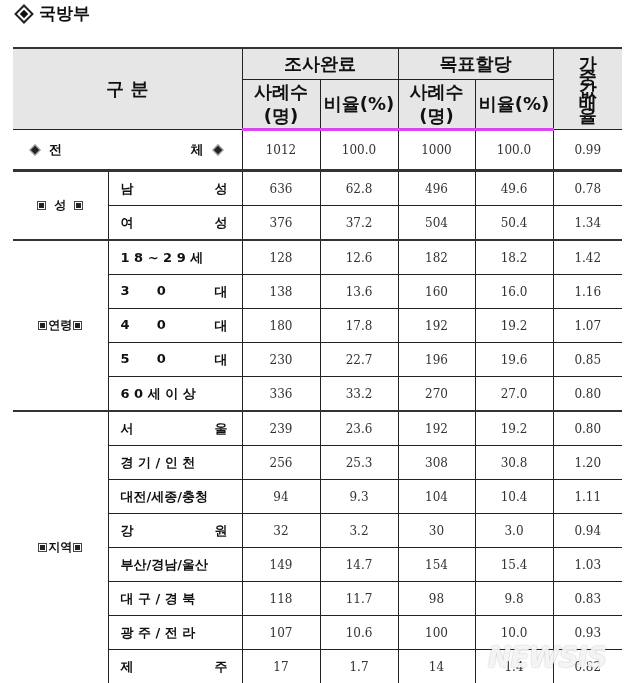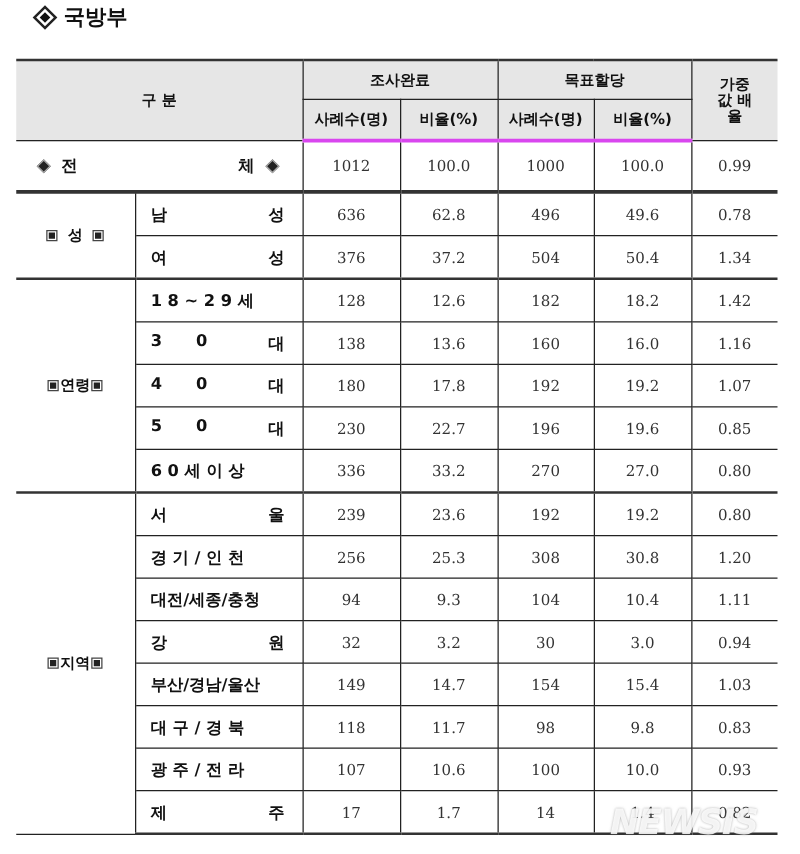--- a/index.html
+++ b/index.html
@@ -1,22 +1,22 @@
 <!DOCTYPE html>
 <html><head>
   <meta charset="utf-8">
   <style>
     html, body { margin: 0; padding: 0; background: #ffffff; }
     body { width: 640px; height: 683px; position: relative; overflow: hidden; font-family: "DejaVu Sans", sans-serif; color: #111; }
-    .title { position: absolute; left: 26px; top: 2px; font-size: 17px; font-weight: bold; display: flex; align-items: center; gap: 8px; letter-spacing: 0px; }
+    .title { position: absolute; left: 14px; top: 2px; font-size: 17px; font-weight: bold; display: flex; align-items: center; gap: 8px; letter-spacing: 0px; }
     .title .diamond { width: 10px; height: 10px; border: 2px solid #222; transform: rotate(45deg); background: #fff; position: relative; display: inline-block; margin-left: 3px; }
     .title .diamond::after { content: ""; position: absolute; left: 2px; top: 2px; width: 6px; height: 6px; background: #111; }
     table { position: absolute; left: 13px; top: 47px; width: 609px; border-collapse: collapse; table-layout: fixed; font-size: 12px; }
     td, th { border: 1px solid #222; text-align: center; padding: 0; height: 33px; }
-    th { background: #e6e6e6; font-weight: bold; font-size: 12px; }
+    th { background: #e6e6e6; font-weight: bold; font-size: 18px; }
     th.top { height: 30px; }
     th.sub { height: 31px; }
     tr.head-top th { border-top: 2px solid #333; }
     tr.head-sub th { border-bottom: 3px solid #d946ef; }
     td.num { font-family: "DejaVu Serif", serif; font-size: 12px; color: #333; }
     td.group { font-weight: bold; font-size: 12px; border-left: none; }
     td.sub-label { font-weight: bold; font-size: 13px; text-align: left; padding: 0 14px 0 12px; }
     td.sub-label .spread { display: flex; justify-content: space-between; }
     td.last { border-right: none; }
     th.last { border-right: none; margin-top: 12px; }

